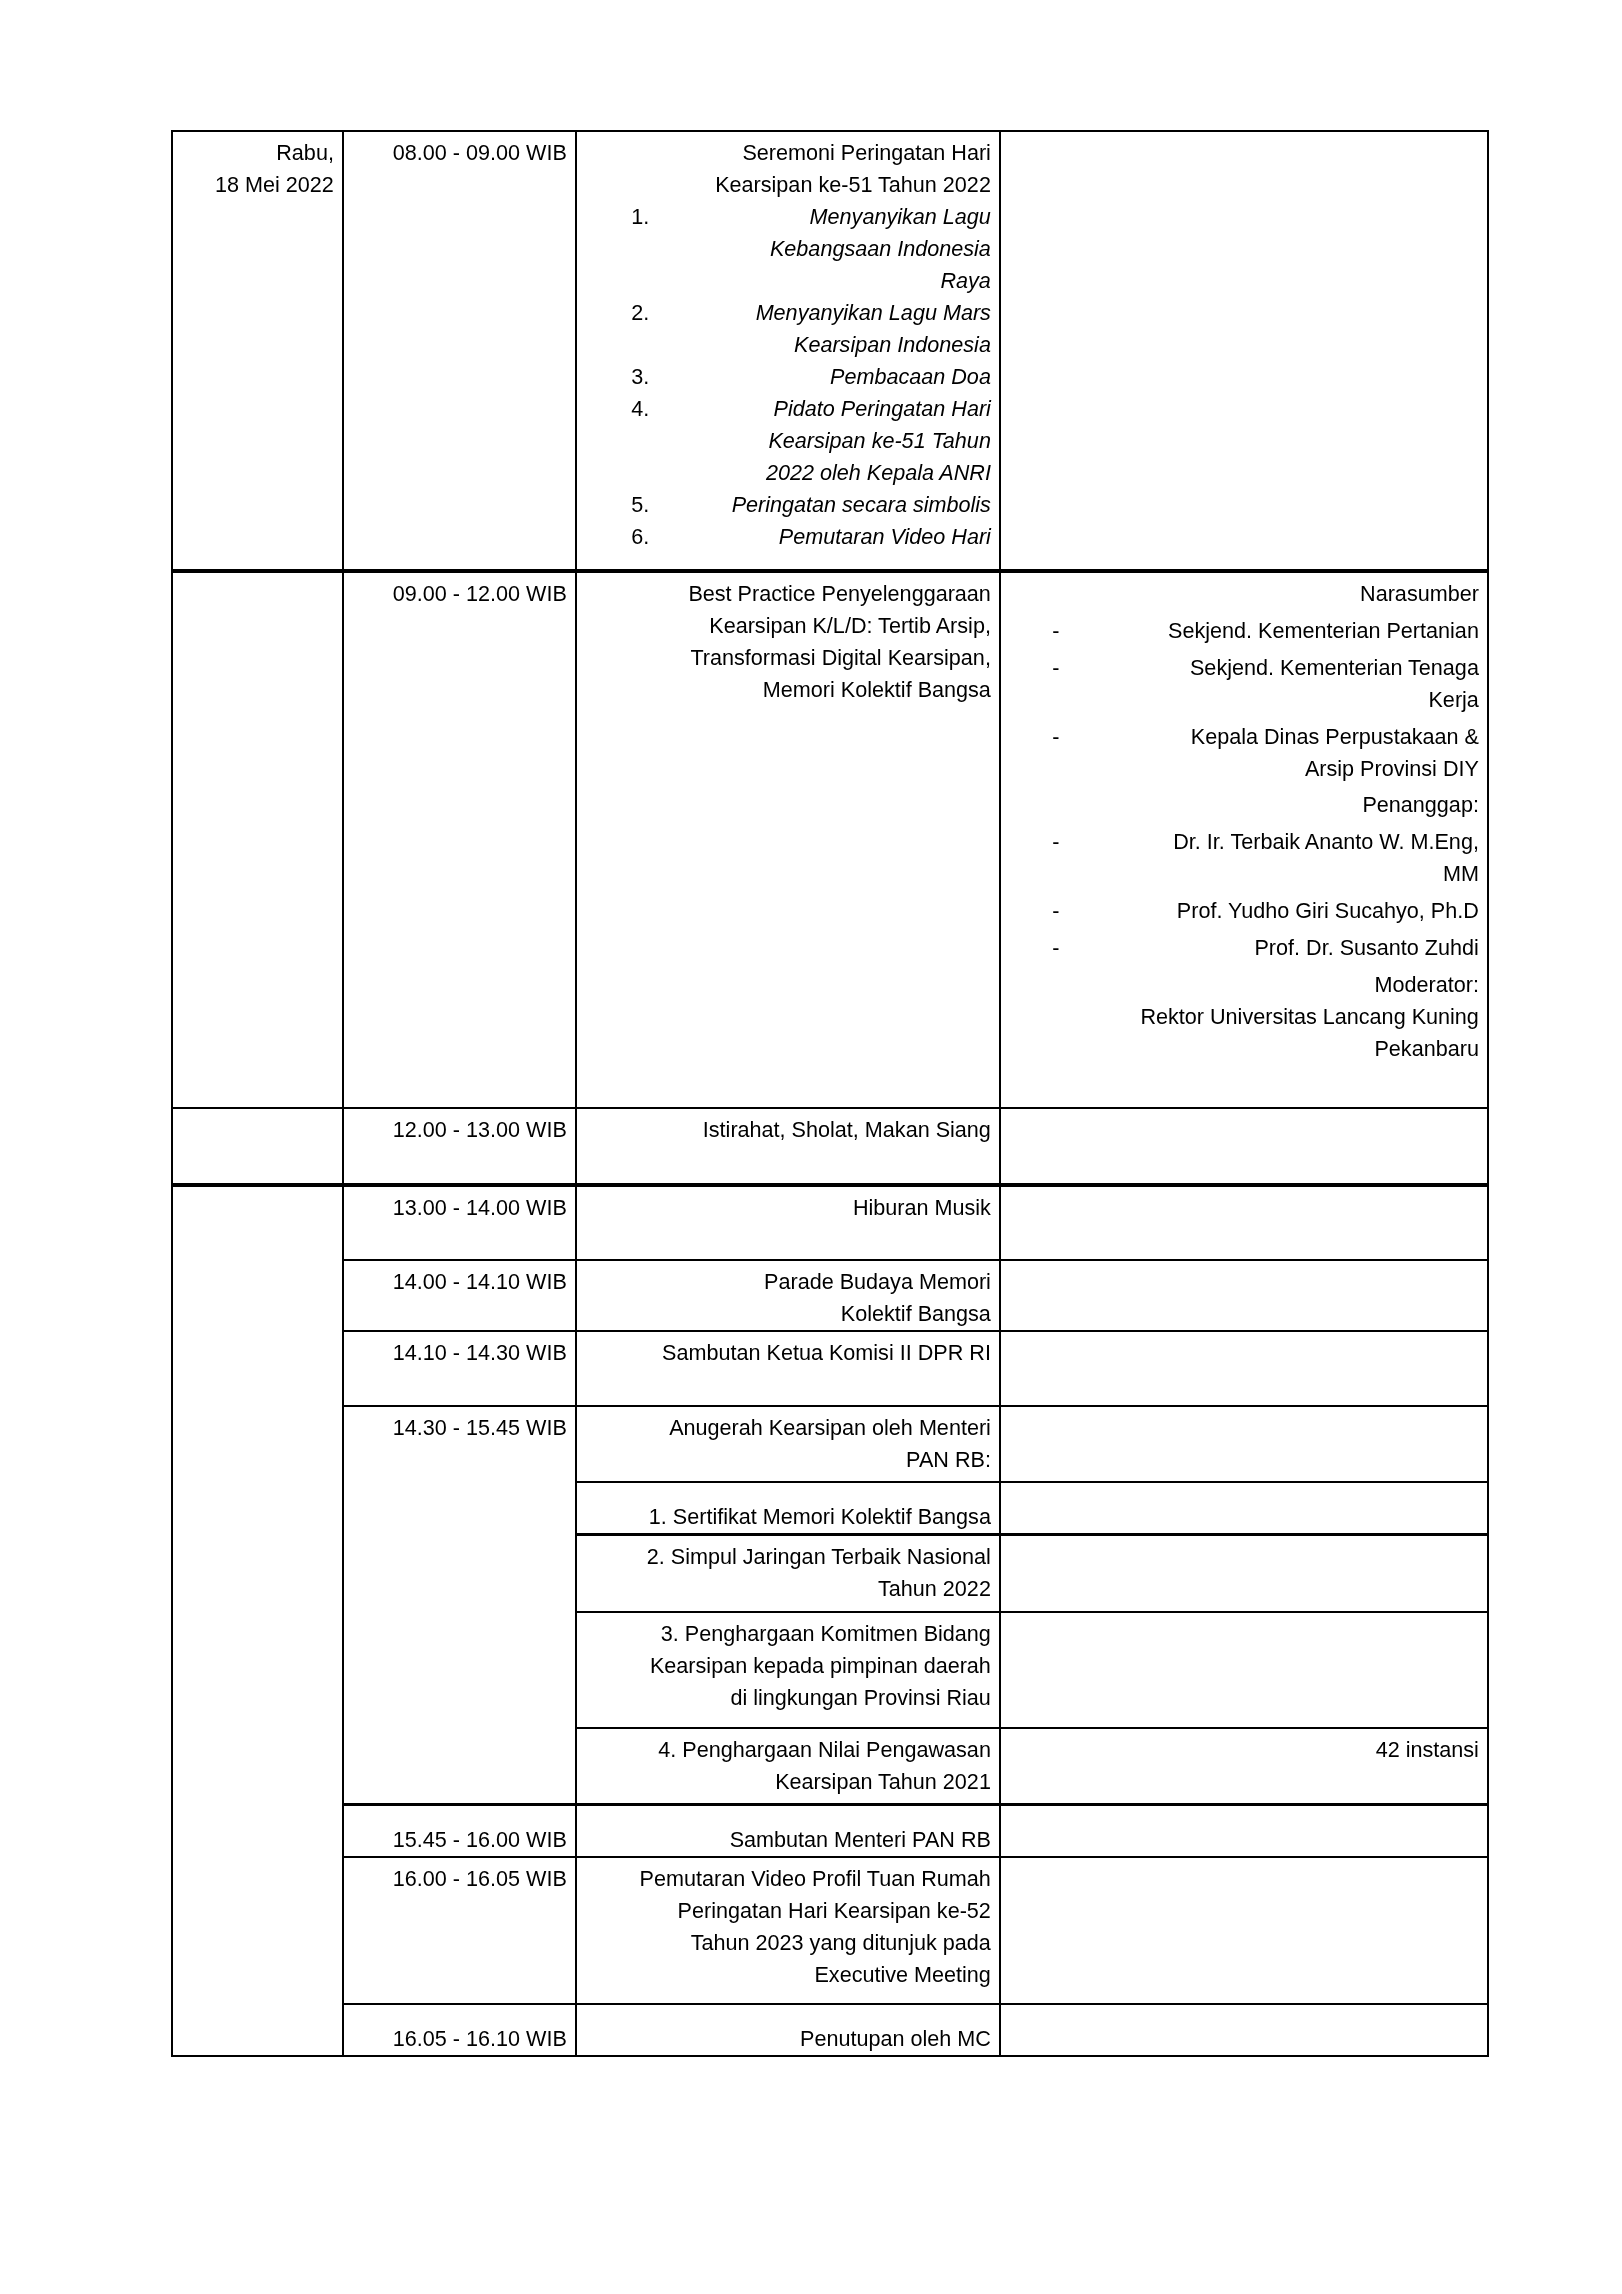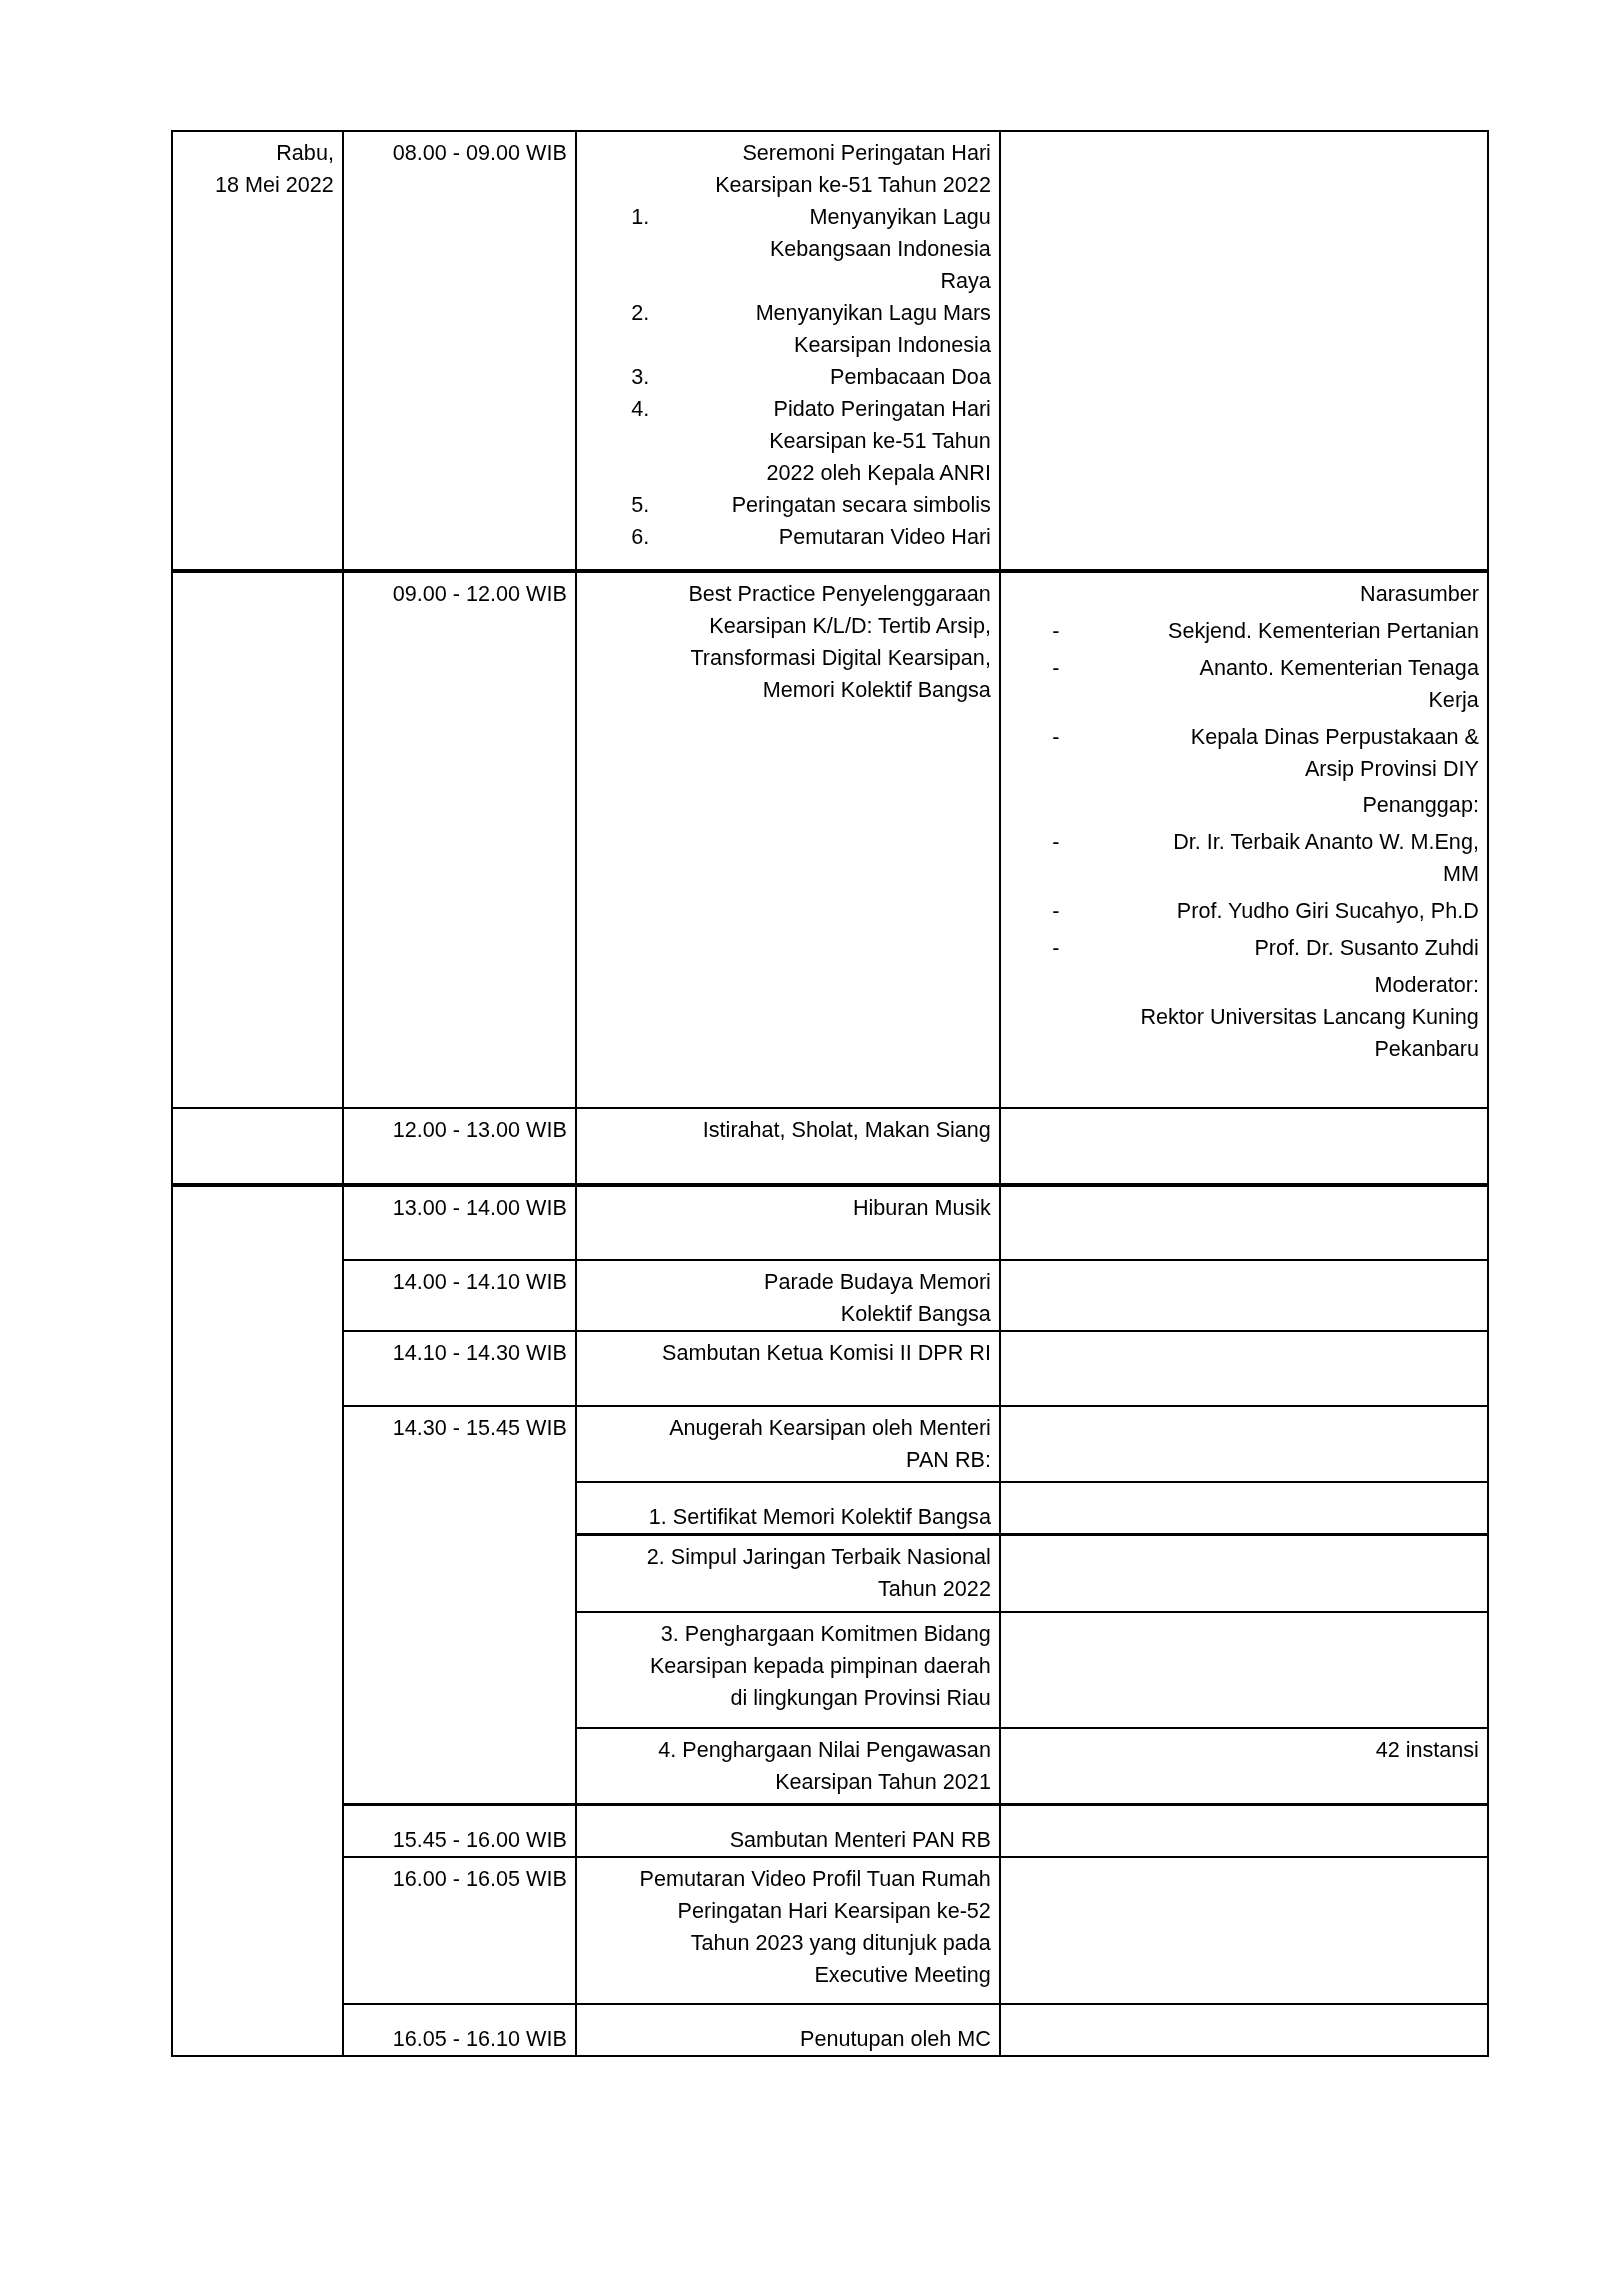--- a/index.html
+++ b/index.html
@@ -42,21 +42,21 @@
 
   td.day-col { padding-top: 7.8px; }
   td.act-col { padding-left: 13.7px; padding-right: 3.9px; }
   td.pad26 { padding-left: 25.5px; }
 
   .pre { white-space: pre-line; }
 
   .num-list { margin: 0; }
   .num-item { display: flex; }
   .num-item .num { flex: 0 0 57px; }
-  .num-item .txt { flex: 1 1 auto; }
+  .num-item .txt { flex: 1 1 auto; font-style: italic; }
 
   .dash-item { display: flex; margin-top: 4.9px; padding-left: 19.6px; }
   .dash-item .dash { flex: 0 0 23.5px; }
   .dash-item .txt { flex: 1 1 auto; }
   .sub-heading { margin-top: 4.9px; }
 
   .footer {
     margin-top: 73px;
     font-size: 21.6px;
     line-height: 33px;
@@ -129,21 +129,21 @@
 Transformasi Digital Kearsipan,
 Memori Kolektif Bangsa</td>
       <td>
         <div>Narasumber</div>
         <div class="dash-item">
           <span class="dash">-</span>
           <span class="txt pre">Sekjend. Kementerian Pertanian</span>
         </div>
         <div class="dash-item">
           <span class="dash">-</span>
-          <span class="txt pre">Ananto. Kementerian Tenaga
+          <span class="txt pre">Sekjend. Kementerian Tenaga
 Kerja</span>
         </div>
         <div class="dash-item">
           <span class="dash">-</span>
           <span class="txt pre">Kepala Dinas Perpustakaan &amp;
 Arsip Provinsi DIY</span>
         </div>
         <div class="sub-heading">Penanggap:</div>
         <div class="dash-item">
           <span class="dash">-</span>

